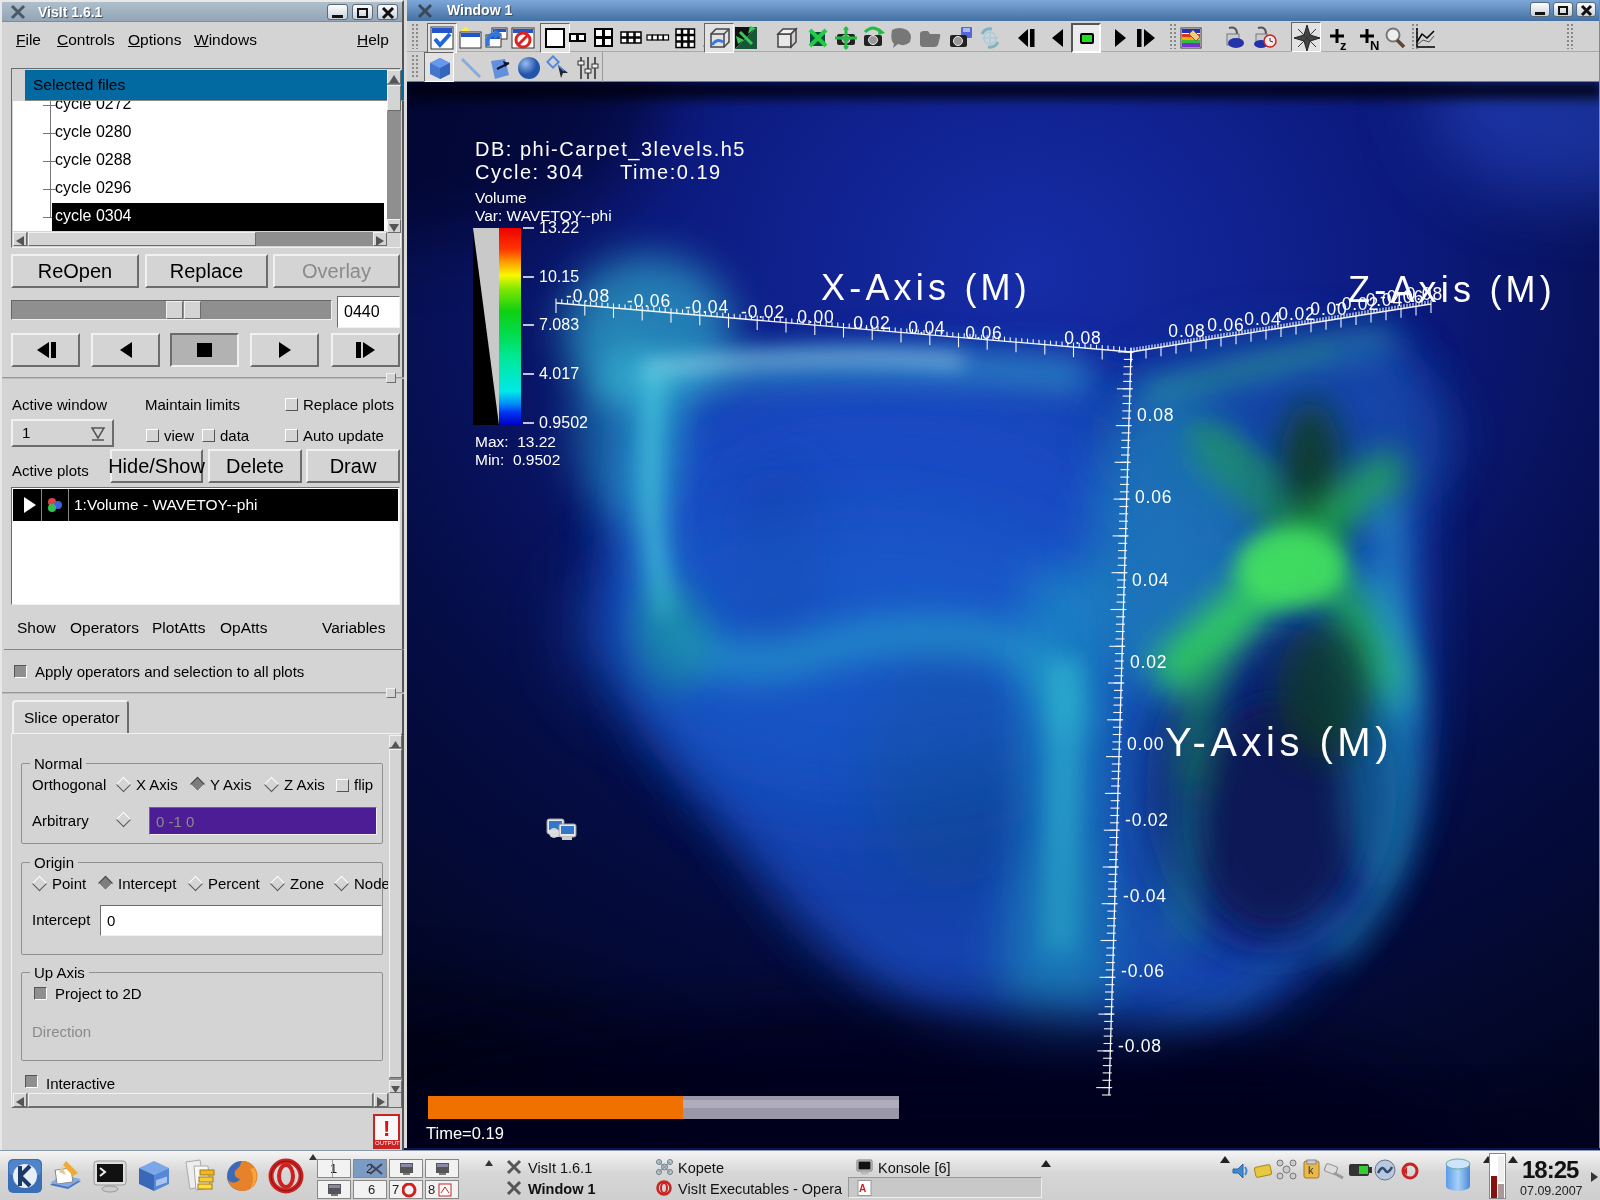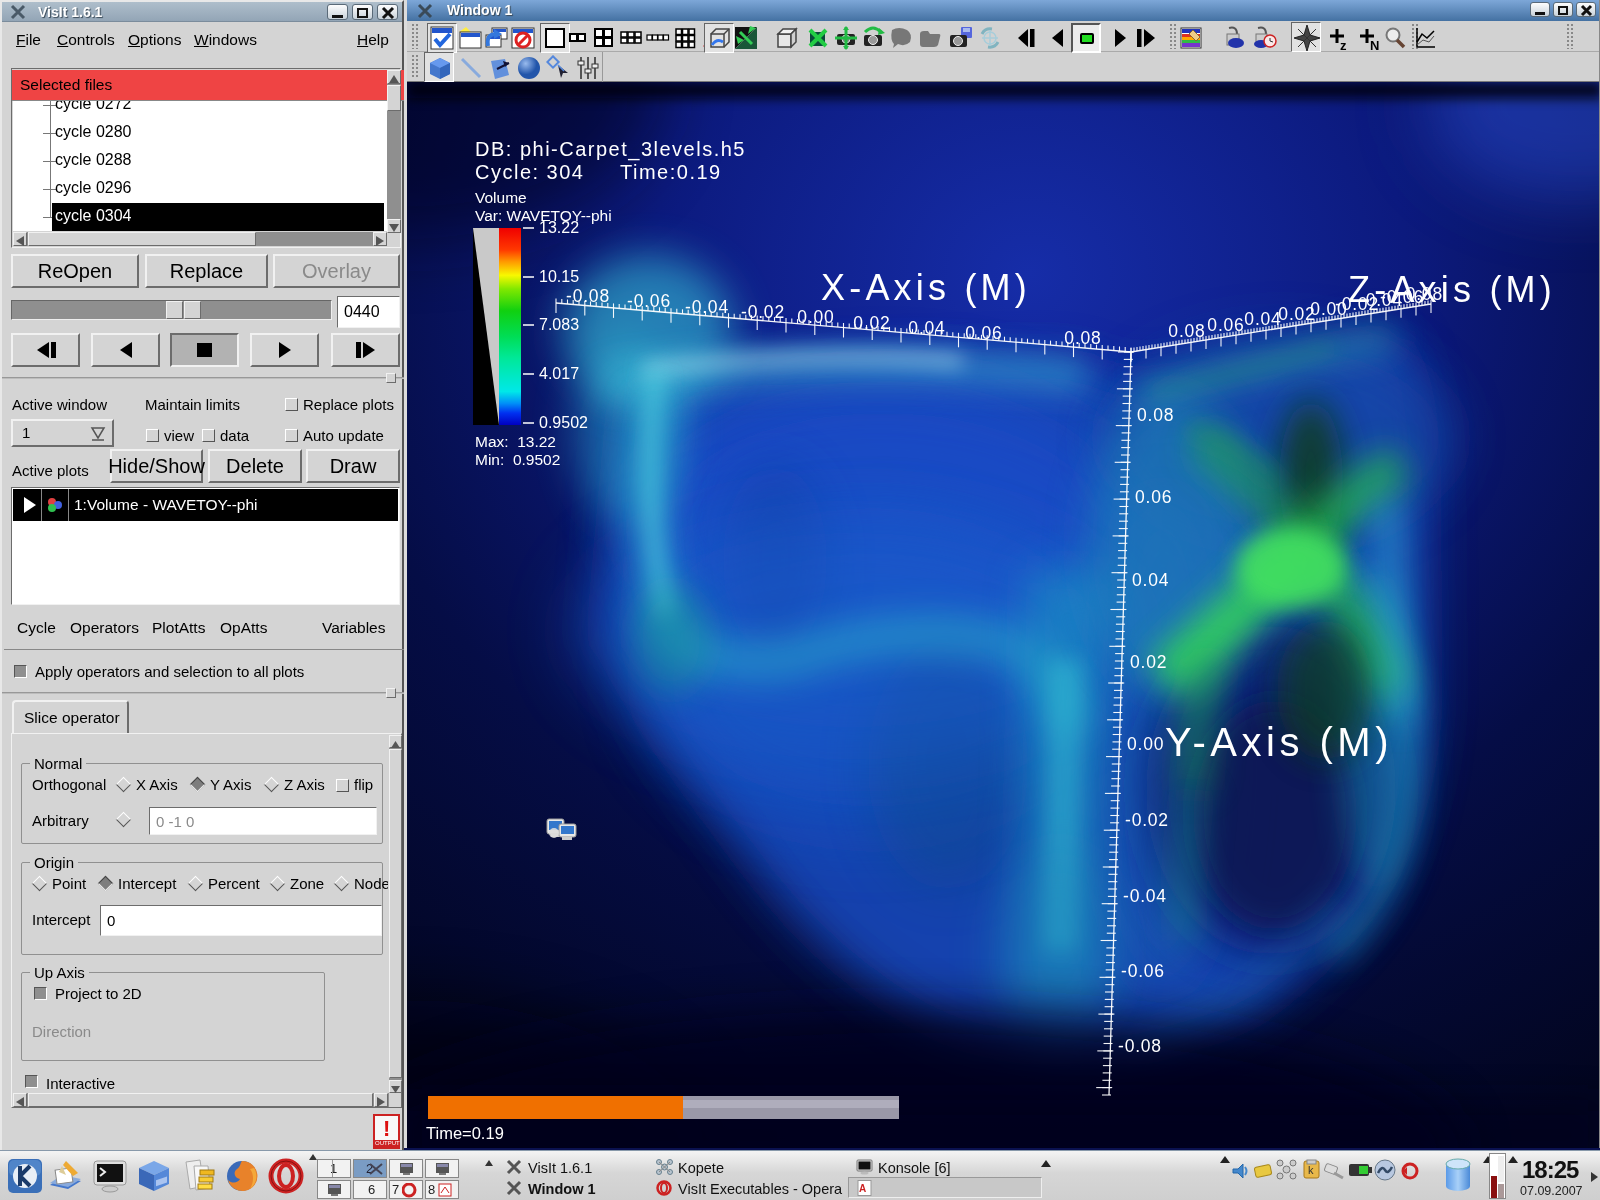--- a/index.html
+++ b/index.html
@@ -12,21 +12,21 @@
 .sunken1{border-top:1px solid #6c6c6c;border-left:1px solid #6c6c6c;border-bottom:1px solid #f1f1f1;border-right:1px solid #f1f1f1;}
 .pressed{background:#b2b2b2;border-top:2px solid #6c6c6c;border-left:2px solid #6c6c6c;border-bottom:2px solid #f1f1f1;border-right:2px solid #f1f1f1;}
 .btn{display:flex;align-items:center;justify-content:center;font-size:20px;color:#000;}
 .cb{width:13px;height:13px;background:#d4d4d4;border-top:1px solid #fff;border-left:1px solid #fff;border-bottom:1px solid #555;border-right:1px solid #555;}
 .cbd{width:13px;height:13px;background:#8f8f8f;border-top:1px solid #555;border-left:1px solid #555;border-bottom:1px solid #fff;border-right:1px solid #fff;}
 .diam{width:11px;height:11px;background:#d4d4d4;transform:rotate(45deg);border-top:1px solid #fff;border-left:1px solid #fff;border-bottom:1px solid #555;border-right:1px solid #555;}
 .diamd{width:11px;height:11px;background:#7d7d7d;transform:rotate(45deg);border-top:1px solid #444;border-left:1px solid #444;border-bottom:1px solid #eee;border-right:1px solid #eee;}
 .lbl{font-size:15px;color:#000;white-space:nowrap;}
 .grp{border:1px solid #909090;border-radius:2px;}
 .grplbl{position:absolute;top:-9px;left:8px;background:#d4d4d4;padding:0 4px;font-size:15px;}
-.tfd{background:#ffffff;border-top:1px solid #6c6c6c;border-left:1px solid #6c6c6c;border-bottom:1px solid #f1f1f1;border-right:1px solid #f1f1f1;font-size:15px;color:#8a8a8a;display:flex;align-items:center;padding-left:6px;}
+.tfd{background:#4c1d95;border-top:1px solid #6c6c6c;border-left:1px solid #6c6c6c;border-bottom:1px solid #f1f1f1;border-right:1px solid #f1f1f1;font-size:15px;color:#8a8a8a;display:flex;align-items:center;padding-left:6px;}
 .tfw{background:#fff;border-top:1px solid #6c6c6c;border-left:1px solid #6c6c6c;border-bottom:1px solid #f1f1f1;border-right:1px solid #f1f1f1;font-size:15px;color:#000;display:flex;align-items:center;padding-left:6px;}
 .titletxt{font-weight:bold;font-size:14px;color:#fff;text-shadow:1px 1px 1px #3a4a58;}
 </style>
 </head><body>
 <div id="screen">
     <div class="abs" style="left:0;top:0;width:404px;height:1150px;background:#d4d4d4;border-left:2px solid #e8e8e8;border-top:2px solid #e8e8e8;border-right:2px solid #555;">
       <div class="abs" style="left:0;top:0;width:400px;height:20px;background:linear-gradient(#aebecb,#93a5b6);border-bottom:1px solid #7b8c9c;">
         <svg class="abs" style="left:8px;top:2px" width="18" height="16">
           <path d="M2 2 L14 14 M14 2 L2 14" stroke="#4a5a68" stroke-width="3"></path>
         </svg>
@@ -44,21 +44,21 @@
         </div>
       </div>
       <div class="abs" style="left:0;top:21px;width:400px;height:36px;background:#d4d4d4;">
         <div class="abs" style="left:14px;top:8px;font-size:15.5px;color:#000;"><span style="text-decoration:underline;">F</span>ile</div>
         <div class="abs" style="left:55px;top:8px;font-size:15.5px;color:#000;"><span style="text-decoration:underline;">C</span>ontrols</div>
         <div class="abs" style="left:126px;top:8px;font-size:15.5px;color:#000;"><span style="text-decoration:underline;">O</span>ptions</div>
         <div class="abs" style="left:192px;top:8px;font-size:15.5px;color:#000;"><span style="text-decoration:underline;">W</span>indows</div>
         <div class="abs" style="left:355px;top:8px;font-size:15.5px;color:#000;"><span style="text-decoration:underline;">H</span>elp</div>
       </div>
       <div class="abs sunken1" style="left:9px;top:66px;width:390px;height:180px;background:#d4d4d4;">
-        <div class="abs" style="left:0;top:1px;width:444px;height:31px;background:#ef4444;border-bottom:1px solid #888;">
+        <div class="abs" style="left:13px;top:1px;width:444px;height:31px;background:#0369a1;border-bottom:1px solid #888;">
           <div class="abs" style="left:8px;top:6px;font-size:15.5px;">Selected files</div>
         </div>
         <div class="abs" style="left:1px;top:32px;width:374px;height:130px;background:#fff;overflow:hidden;">
           <div class="abs" style="left:37px;top:0;width:1px;height:116px;background:#777;"></div>
           <div class="abs" style="left:30px;top:-5px;width:14px;height:1px;background:#777;margin-top:9px;"></div>
           <div class="abs" style="left:42px;top:-6px;font-size:16px;color:#000;">cycle 0272</div>
           <div class="abs" style="left:30px;top:23px;width:14px;height:1px;background:#777;margin-top:9px;"></div>
           <div class="abs" style="left:42px;top:22px;font-size:16px;color:#000;">cycle 0280</div>
           <div class="abs" style="left:30px;top:51px;width:14px;height:1px;background:#777;margin-top:9px;"></div>
           <div class="abs" style="left:42px;top:50px;font-size:16px;color:#000;">cycle 0288</div>
@@ -154,21 +154,21 @@
           <svg class="abs" style="left:33px;top:8px" width="18" height="16">
             <circle cx="6" cy="5" r="4" fill="#e04040"></circle>
             <circle cx="12" cy="8" r="4" fill="#4060e0"></circle>
             <circle cx="6" cy="11" r="4" fill="#30c050"></circle>
           </svg>
           <div class="abs" style="left:55px;top:0;width:1px;height:32px;background:#888;"></div>
           <div class="abs" style="left:61px;top:7px;font-size:15.5px;color:#fff;">1:Volume - WAVETOY--phi</div>
         </div>
       </div>
       <div class="abs" style="left:2px;top:605px;width:400px;height:43px;border-bottom:1px solid #888;">
-        <div class="abs" style="left:13px;top:12px;font-size:15.5px;">Cycle</div>
+        <div class="abs" style="left:13px;top:12px;font-size:15.5px;">Show</div>
         <div class="abs" style="left:66px;top:12px;font-size:15.5px;">Operators</div>
         <div class="abs" style="left:148px;top:12px;font-size:15.5px;">PlotAtts</div>
         <div class="abs" style="left:216px;top:12px;font-size:15.5px;">OpAtts</div>
         <div class="abs" style="left:318px;top:12px;font-size:15.5px;">Variables</div>
       </div>
       <div class="abs cbd" style="left:12px;top:663px;"></div>
       <div class="abs lbl" style="left:33px;top:661px;">Apply operators and selection to all plots</div>
       <div class="abs" style="left:0px;top:690px;width:404px;height:2px;background:#bcbcbc;border-top:1px solid #989898;"></div>
       <div class="abs raised1" style="left:384px;top:686px;width:10px;height:10px;"></div>
       <div class="abs" style="left:10px;top:698px;width:117px;height:34px;background:#d4d4d4;border-top:2px solid #f1f1f1;border-left:2px solid #f1f1f1;border-right:2px solid #6c6c6c;border-top-left-radius:4px;border-top-right-radius:4px;">
@@ -199,21 +199,21 @@
             <div class="abs lbl" style="left:96px;top:12px;">Intercept</div>
             <div class="abs diam" style="left:168px;top:15px;"></div>
             <div class="abs lbl" style="left:186px;top:12px;">Percent</div>
             <div class="abs diam" style="left:250px;top:15px;"></div>
             <div class="abs lbl" style="left:268px;top:12px;">Zone</div>
             <div class="abs diam" style="left:314px;top:15px;"></div>
             <div class="abs lbl" style="left:332px;top:12px;">Node</div>
             <div class="abs lbl" style="left:10px;top:48px;">Intercept</div>
             <div class="abs tfw" style="left:78px;top:42px;width:282px;height:31px;">0</div>
           </div>
-          <div class="abs grp" style="left:8px;top:237px;width:304px;height:89px;">
+          <div class="abs grp" style="left:8px;top:237px;width:362px;height:89px;">
             <div class="grplbl">Up Axis</div>
             <div class="abs cbd" style="left:12px;top:14px;"></div>
             <div class="abs lbl" style="left:33px;top:12px;">Project to 2D</div>
             <div class="abs lbl" style="left:10px;top:50px;color:#8a8a8a;">Direction</div>
           </div>
           <div class="abs cbd" style="left:12px;top:340px;"></div>
           <div class="abs lbl" style="left:33px;top:340px;">Interactive</div>
         </div>
         <div class="abs" style="left:377px;top:1px;width:13px;height:358px;background:#8f8f8f;">
           <div class="abs raised1" style="left:0;top:0;width:13px;height:13px;"><svg width="11" height="11">

